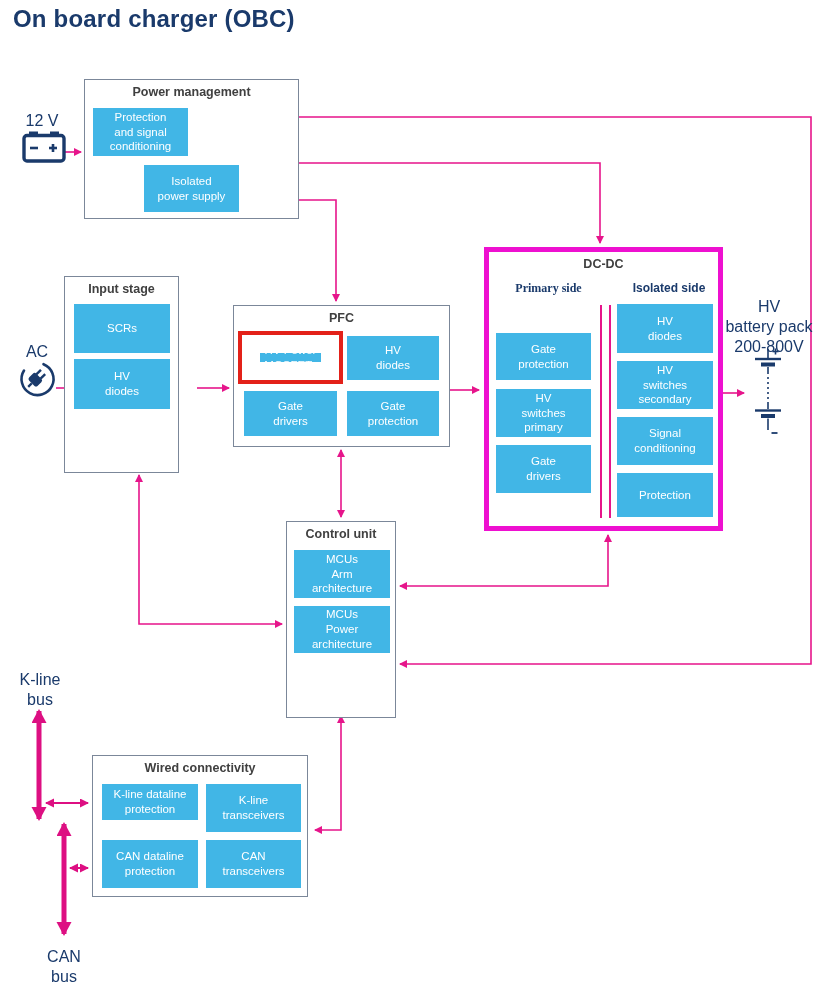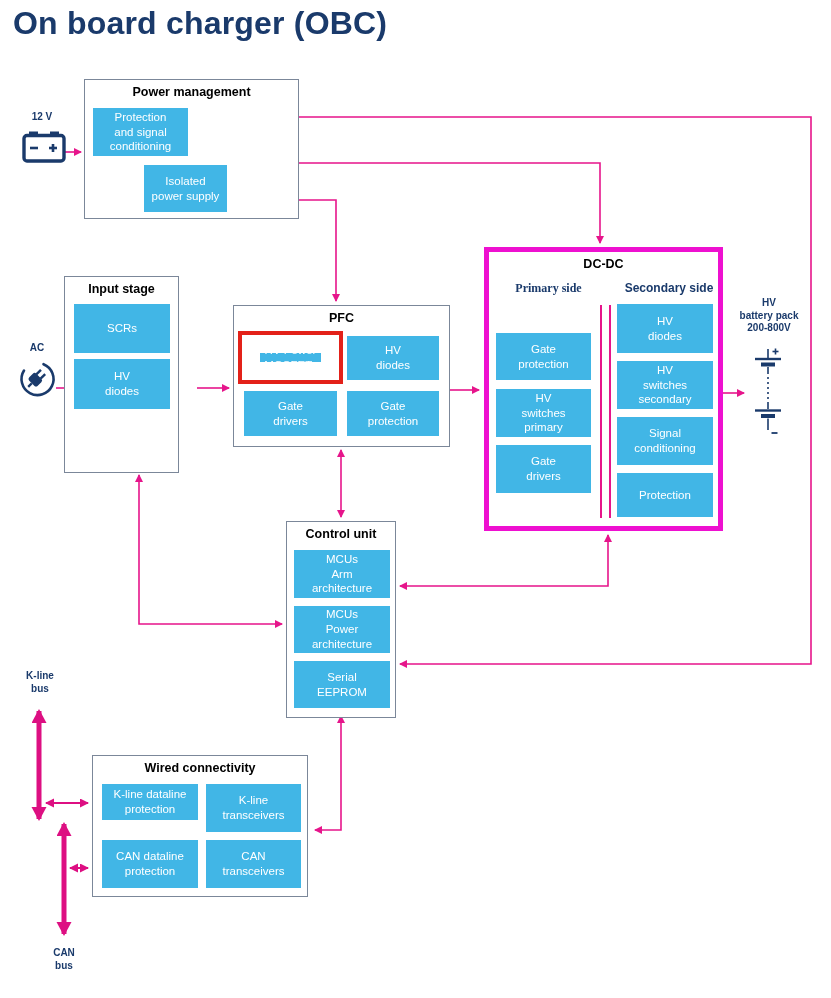--- a/index.html
+++ b/index.html
@@ -1,44 +1,44 @@
 <!DOCTYPE html>
 <html><head>
 <meta charset="utf-8">
 <style>
   html,body{margin:0;padding:0;background:#fff;}
   #canvas{
     position:relative;width:831px;height:998px;background:#fff;overflow:hidden;
     font-family:"Liberation Sans",sans-serif;color:#1a3a6b;
   }
   #page-title{
-    position:absolute;left:13px;top:5px;font-size:32px;font-weight:bold;color:#1a3a6b;
+    position:absolute;left:13px;top:5px;font-size:24px;font-weight:bold;color:#1a3a6b;
     letter-spacing:0.2px;
   }
   .grp{position:absolute;border:1.3px solid #7b8799;background:#fff;box-sizing:border-box;}
   .grp-title{
     position:absolute;top:5px;left:0;right:0;text-align:center;
-    font-size:12.5px;font-weight:bold;color:#000000;white-space:pre-line;
+    font-size:12.5px;font-weight:bold;color:#404040;white-space:pre-line;
   }
   .side-title{
     position:absolute;text-align:center;font-size:12px;font-weight:bold;color:#1a3a6b;
   }
   .chip{
     position:absolute;background:#41b6e6;color:#fff;
     display:flex;align-items:center;justify-content:center;text-align:center;
     font-size:11.5px;line-height:1.28;white-space:pre-line;box-sizing:border-box;
   }
   .hl-wrap{
     position:absolute;border:4px solid #e32119;padding:18px;box-sizing:border-box;background:#fff;
   }
   .hl-wrap .chip{position:relative;width:100%;height:100%;}
   .dcdc{border:5px solid #ee10d0;}
   .sep-line{position:absolute;width:1.5px;background:#e6158b;}
   .ext-label{
-    position:absolute;text-align:center;font-size:10px;font-weight:bold;color:#1a3a6b;
+    position:absolute;text-align:center;font-size:16px;font-weight:normal;color:#1a3a6b;
     white-space:pre-line;line-height:1.25;
   }
   .icon{position:absolute;}
   svg.overlay{position:absolute;left:0;top:0;pointer-events:none;}
 </style>
 </head>
 <body>
 
 <div id="canvas">
 
@@ -122,21 +122,21 @@
   <div class="ext-label" style="left:16px;top:670px;width:48px;">K-line
 bus</div>
   <div class="ext-label" style="left:40px;top:947px;width:48px;">CAN
 bus</div>
 
   <div class="grp" style="left:84px;top:79px;width:215px;height:140px;">
     <div class="grp-title">Power management</div>
     <div class="chip" style="left:8px;top:28px;width:95px;height:48px;">Protection
 and signal
 conditioning</div>
-    <div class="chip" style="left:59px;top:85px;width:83px;height:47px;">Isolated
+    <div class="chip" style="left:59px;top:85px;width:95px;height:47px;">Isolated
 power supply</div>
   </div>
 
   <div class="grp" style="left:64px;top:276px;width:115px;height:197px;">
     <div class="grp-title">Input stage</div>
     <div class="chip" style="left:9px;top:27px;width:96px;height:49px;">SCRs</div>
     <div class="chip" style="left:9px;top:82px;width:96px;height:50px;">HV
 diodes</div>
   </div>
 
@@ -150,21 +150,21 @@
 diodes</div>
     <div class="chip" style="left:10px;top:85px;width:93px;height:45px;">Gate
 drivers</div>
     <div class="chip" style="left:113px;top:85px;width:92px;height:45px;">Gate
 protection</div>
   </div>
 
   <div class="grp dcdc" style="left:484px;top:247px;width:239px;height:284px;">
     <div class="grp-title">DC-DC</div>
     <div class="side-title" style="left:7px;top:29px;width:105px;font-family:Liberation Serif, serif;">Primary side</div>
-    <div class="side-title" style="left:126px;top:29px;width:108px;">Secondary side</div>
+    <div class="side-title" style="left:126px;top:29px;width:108px;">Isolated side</div>
 
     <div class="sep-line" style="left:111px;top:53px;height:213px;"></div>
     <div class="sep-line" style="left:120px;top:53px;height:213px;"></div>
 
     <div class="chip" style="left:7px;top:81px;width:95px;height:47px;">Gate
 protection</div>
     <div class="chip" style="left:7px;top:137px;width:95px;height:48px;">HV
 switches
 primary</div>
     <div class="chip" style="left:7px;top:193px;width:95px;height:48px;">Gate
@@ -181,22 +181,20 @@
   </div>
 
   <div class="grp" style="left:286px;top:521px;width:110px;height:197px;">
     <div class="grp-title">Control unit</div>
     <div class="chip" style="left:7px;top:28px;width:96px;height:48px;">MCUs
 Arm
 architecture</div>
     <div class="chip" style="left:7px;top:84px;width:96px;height:47px;">MCUs
 Power
 architecture</div>
-    <div class="chip" style="left:7px;top:139px;width:96px;height:47px;">Serial
-EEPROM</div>
   </div>
 
   <div class="grp" style="left:92px;top:755px;width:216px;height:142px;">
     <div class="grp-title">Wired connectivity</div>
     <div class="chip" style="left:9px;top:28px;width:96px;height:36px;">K-line dataline
 protection</div>
     <div class="chip" style="left:113px;top:28px;width:95px;height:48px;">K-line
 transceivers</div>
     <div class="chip" style="left:9px;top:84px;width:96px;height:48px;">CAN dataline
 protection</div>

